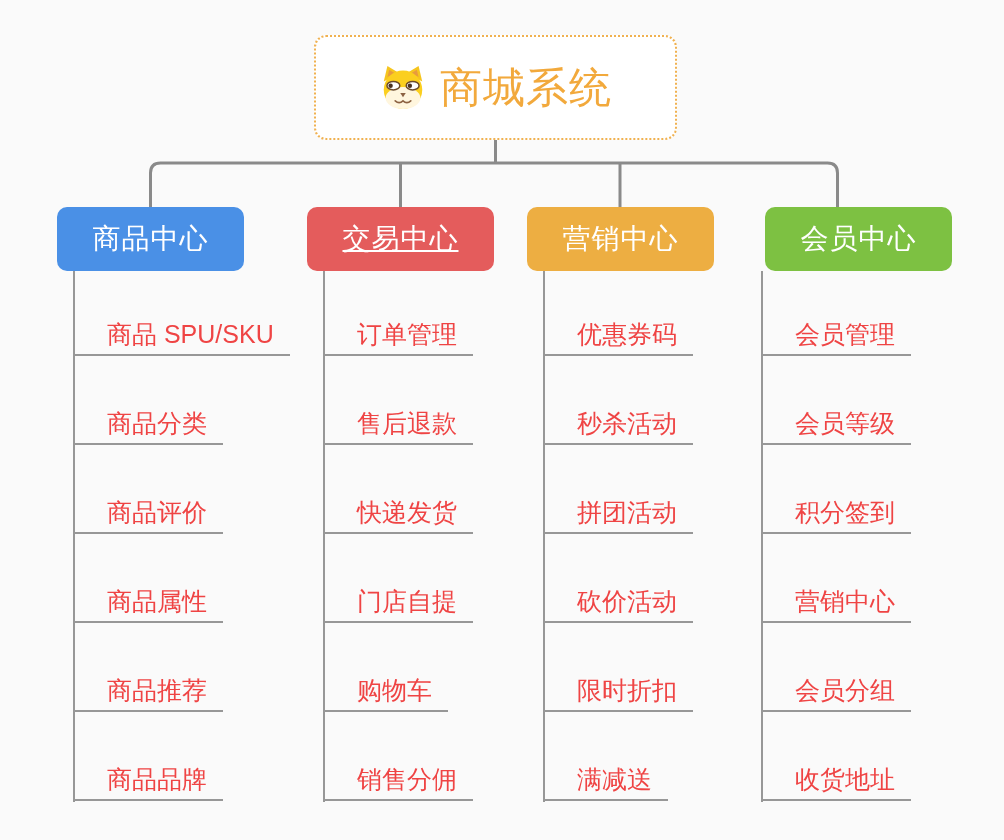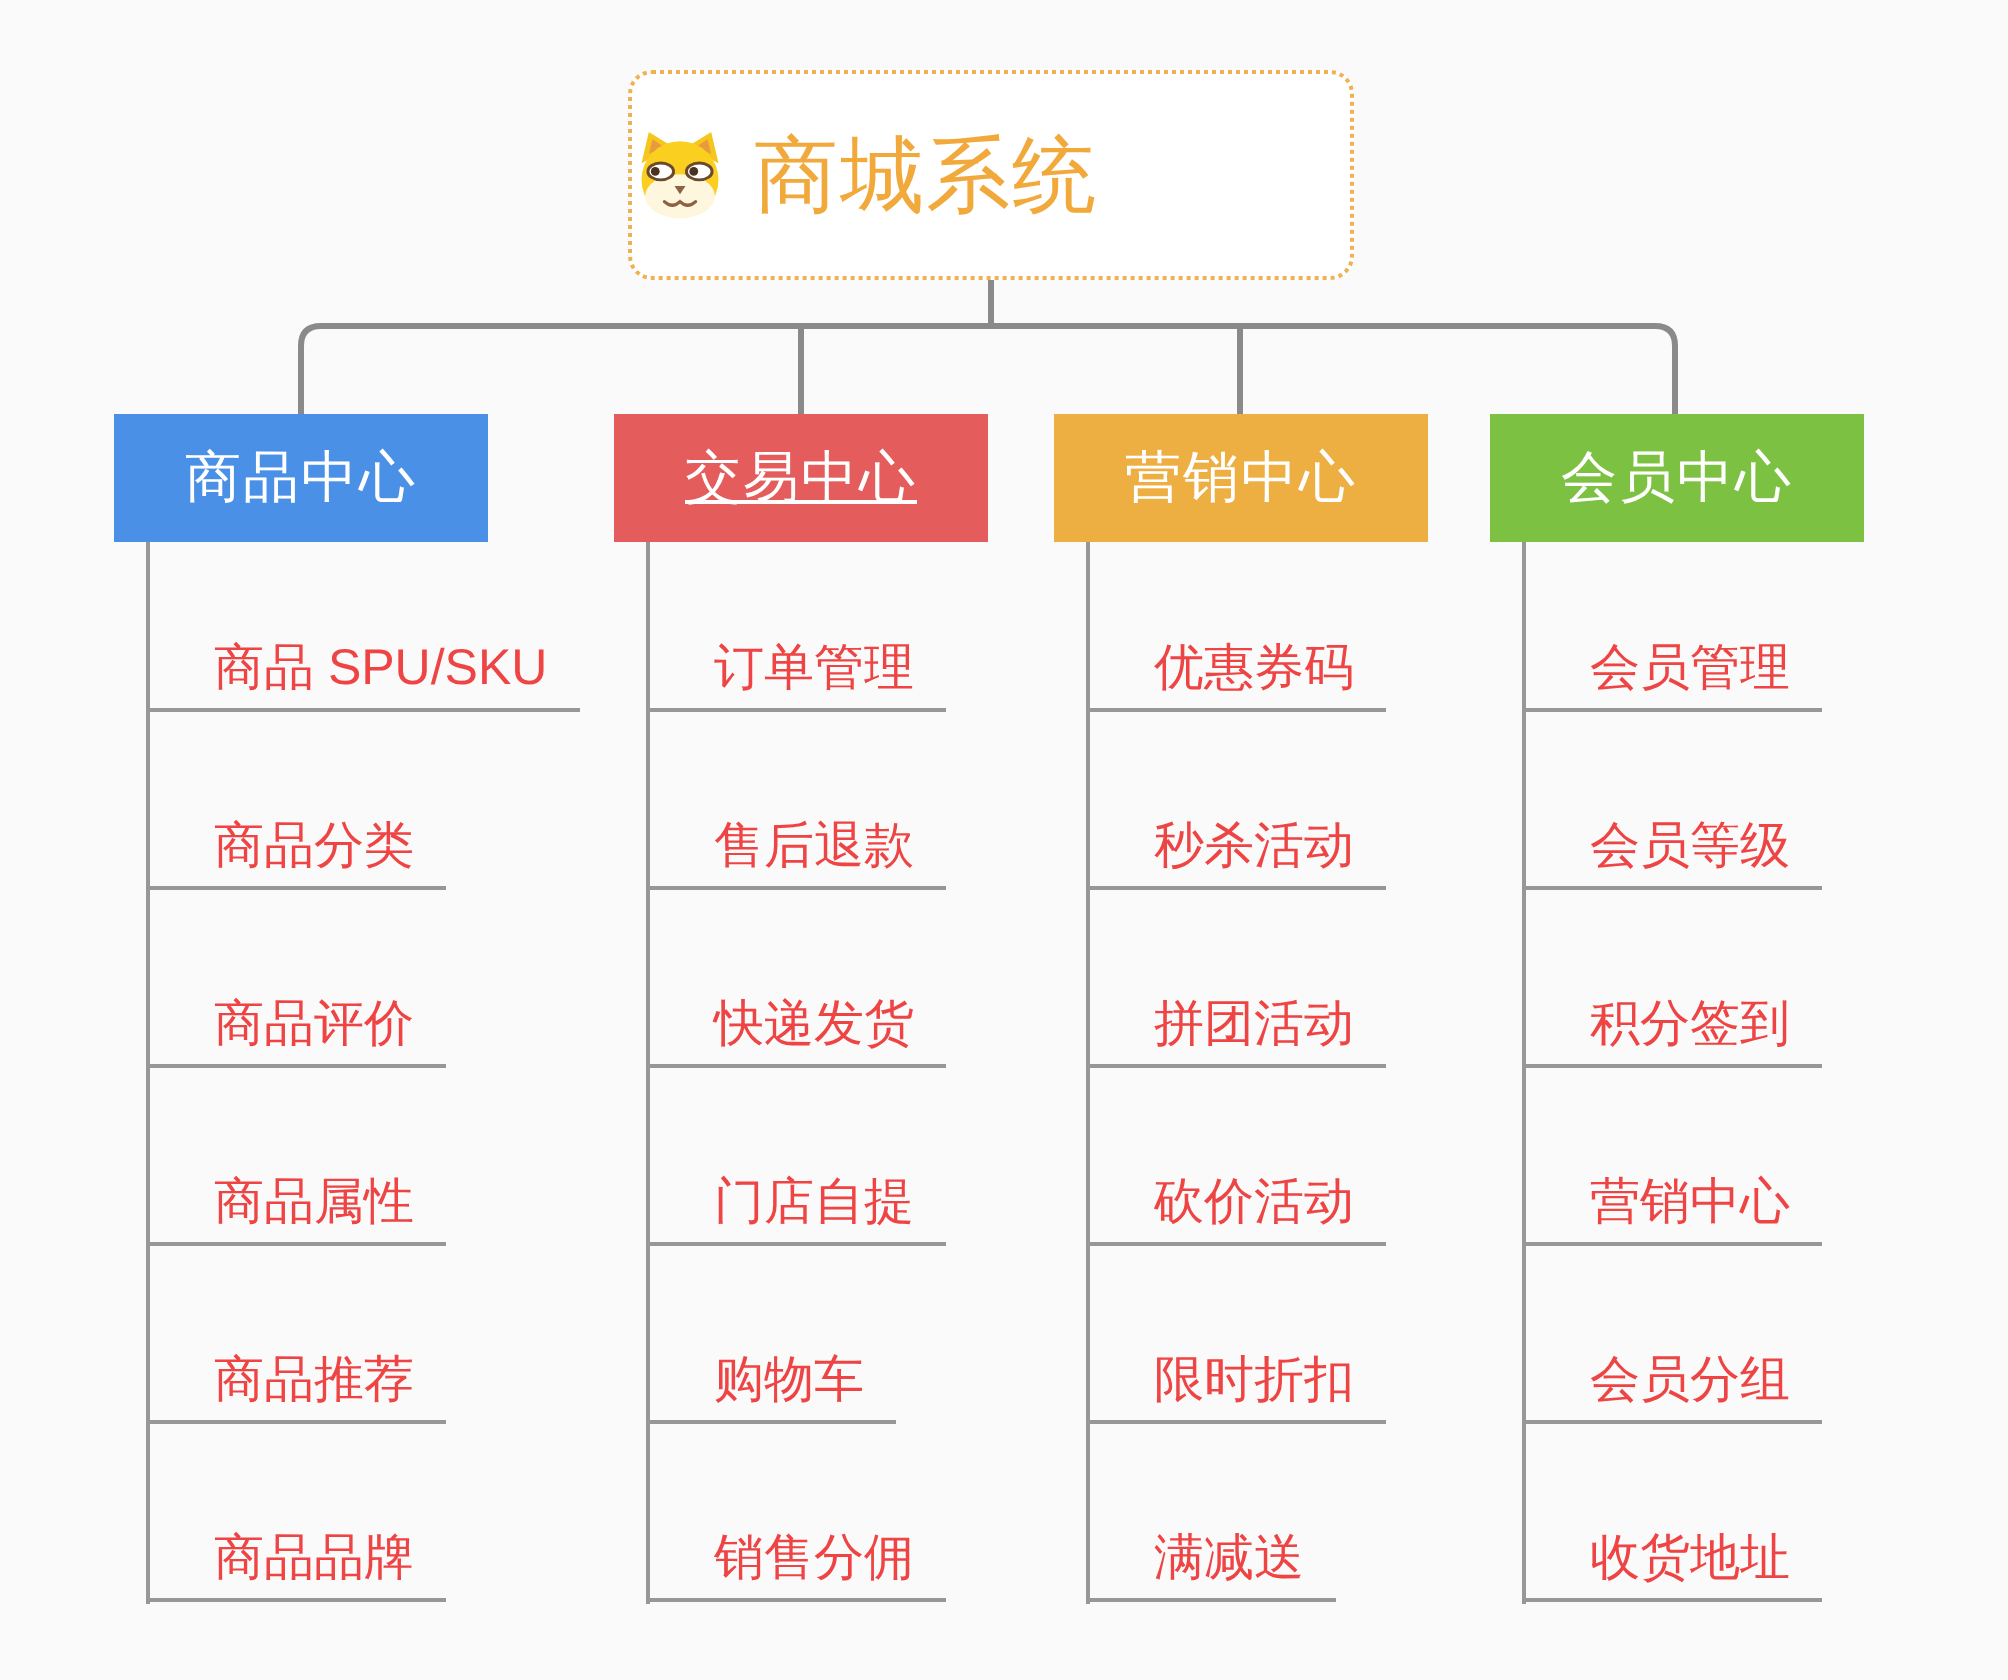--- a/index.html
+++ b/index.html
@@ -12,29 +12,29 @@
     position:relative; width:1004px; height:840px;
     background:#FAFAFA;
   }
   .connectors { position:absolute; left:0; top:0; }
   .connectors path { stroke:#8A8A8A; stroke-width:3; fill:none; }
 
   .root-node {
     position:absolute; left:314px; top:35px; width:363px; height:105px;
     box-sizing:border-box; background:#FFFFFF;
     border:2px dotted #F0B150; border-radius:12px;
-    display:flex; align-items:center; gap:13px;
+    display:flex; align-items:center; justify-content:center; gap:13px;
     font-size:42px; color:#F2A93C; letter-spacing:1px;
     z-index:2;
   }
 
   .branch { position:absolute; top:207px; width:187px; }
   .pill {
     position:absolute; left:0; top:0; width:187px; height:64px;
-    border-radius:0; display:flex; align-items:center; justify-content:center;
+    border-radius:10px; display:flex; align-items:center; justify-content:center;
     color:#FFFFFF; font-size:28px; letter-spacing:1px; cursor:default;
   }
   .vline {
     position:absolute; left:16px; top:64px; width:2px; height:531px;
     background:#979797;
   }
   .sub {
     position:absolute; left:16px; white-space:nowrap;
     padding:0 16px 4px 34px; border-bottom:2px solid #979797;
     font-size:25px; line-height:31px; color:#ef4444; cursor:default;
@@ -104,21 +104,21 @@
     <div class="vline"></div>
     <div class="sub s0"><span>优惠券码</span></div>
     <div class="sub s1"><span>秒杀活动</span></div>
     <div class="sub s2"><span>拼团活动</span></div>
     <div class="sub s3"><span>砍价活动</span></div>
     <div class="sub s4"><span>限时折扣</span></div>
     <div class="sub s5"><span>满减送</span></div>
   </div>
 
   <div class="branch" style="left:745px">
-    <div class="pill" style="background-color: rgb(125, 193, 66);">
+    <div class="pill" style="background-color: rgb(125, 193, 66); margin-left: 20px;">
       <span>会员中心</span>
     </div>
     <div class="vline"></div>
     <div class="sub s0"><span>会员管理</span></div>
     <div class="sub s1"><span>会员等级</span></div>
     <div class="sub s2"><span>积分签到</span></div>
     <div class="sub s3"><span>营销中心</span></div>
     <div class="sub s4"><span>会员分组</span></div>
     <div class="sub s5"><span>收货地址</span></div>
   </div>

